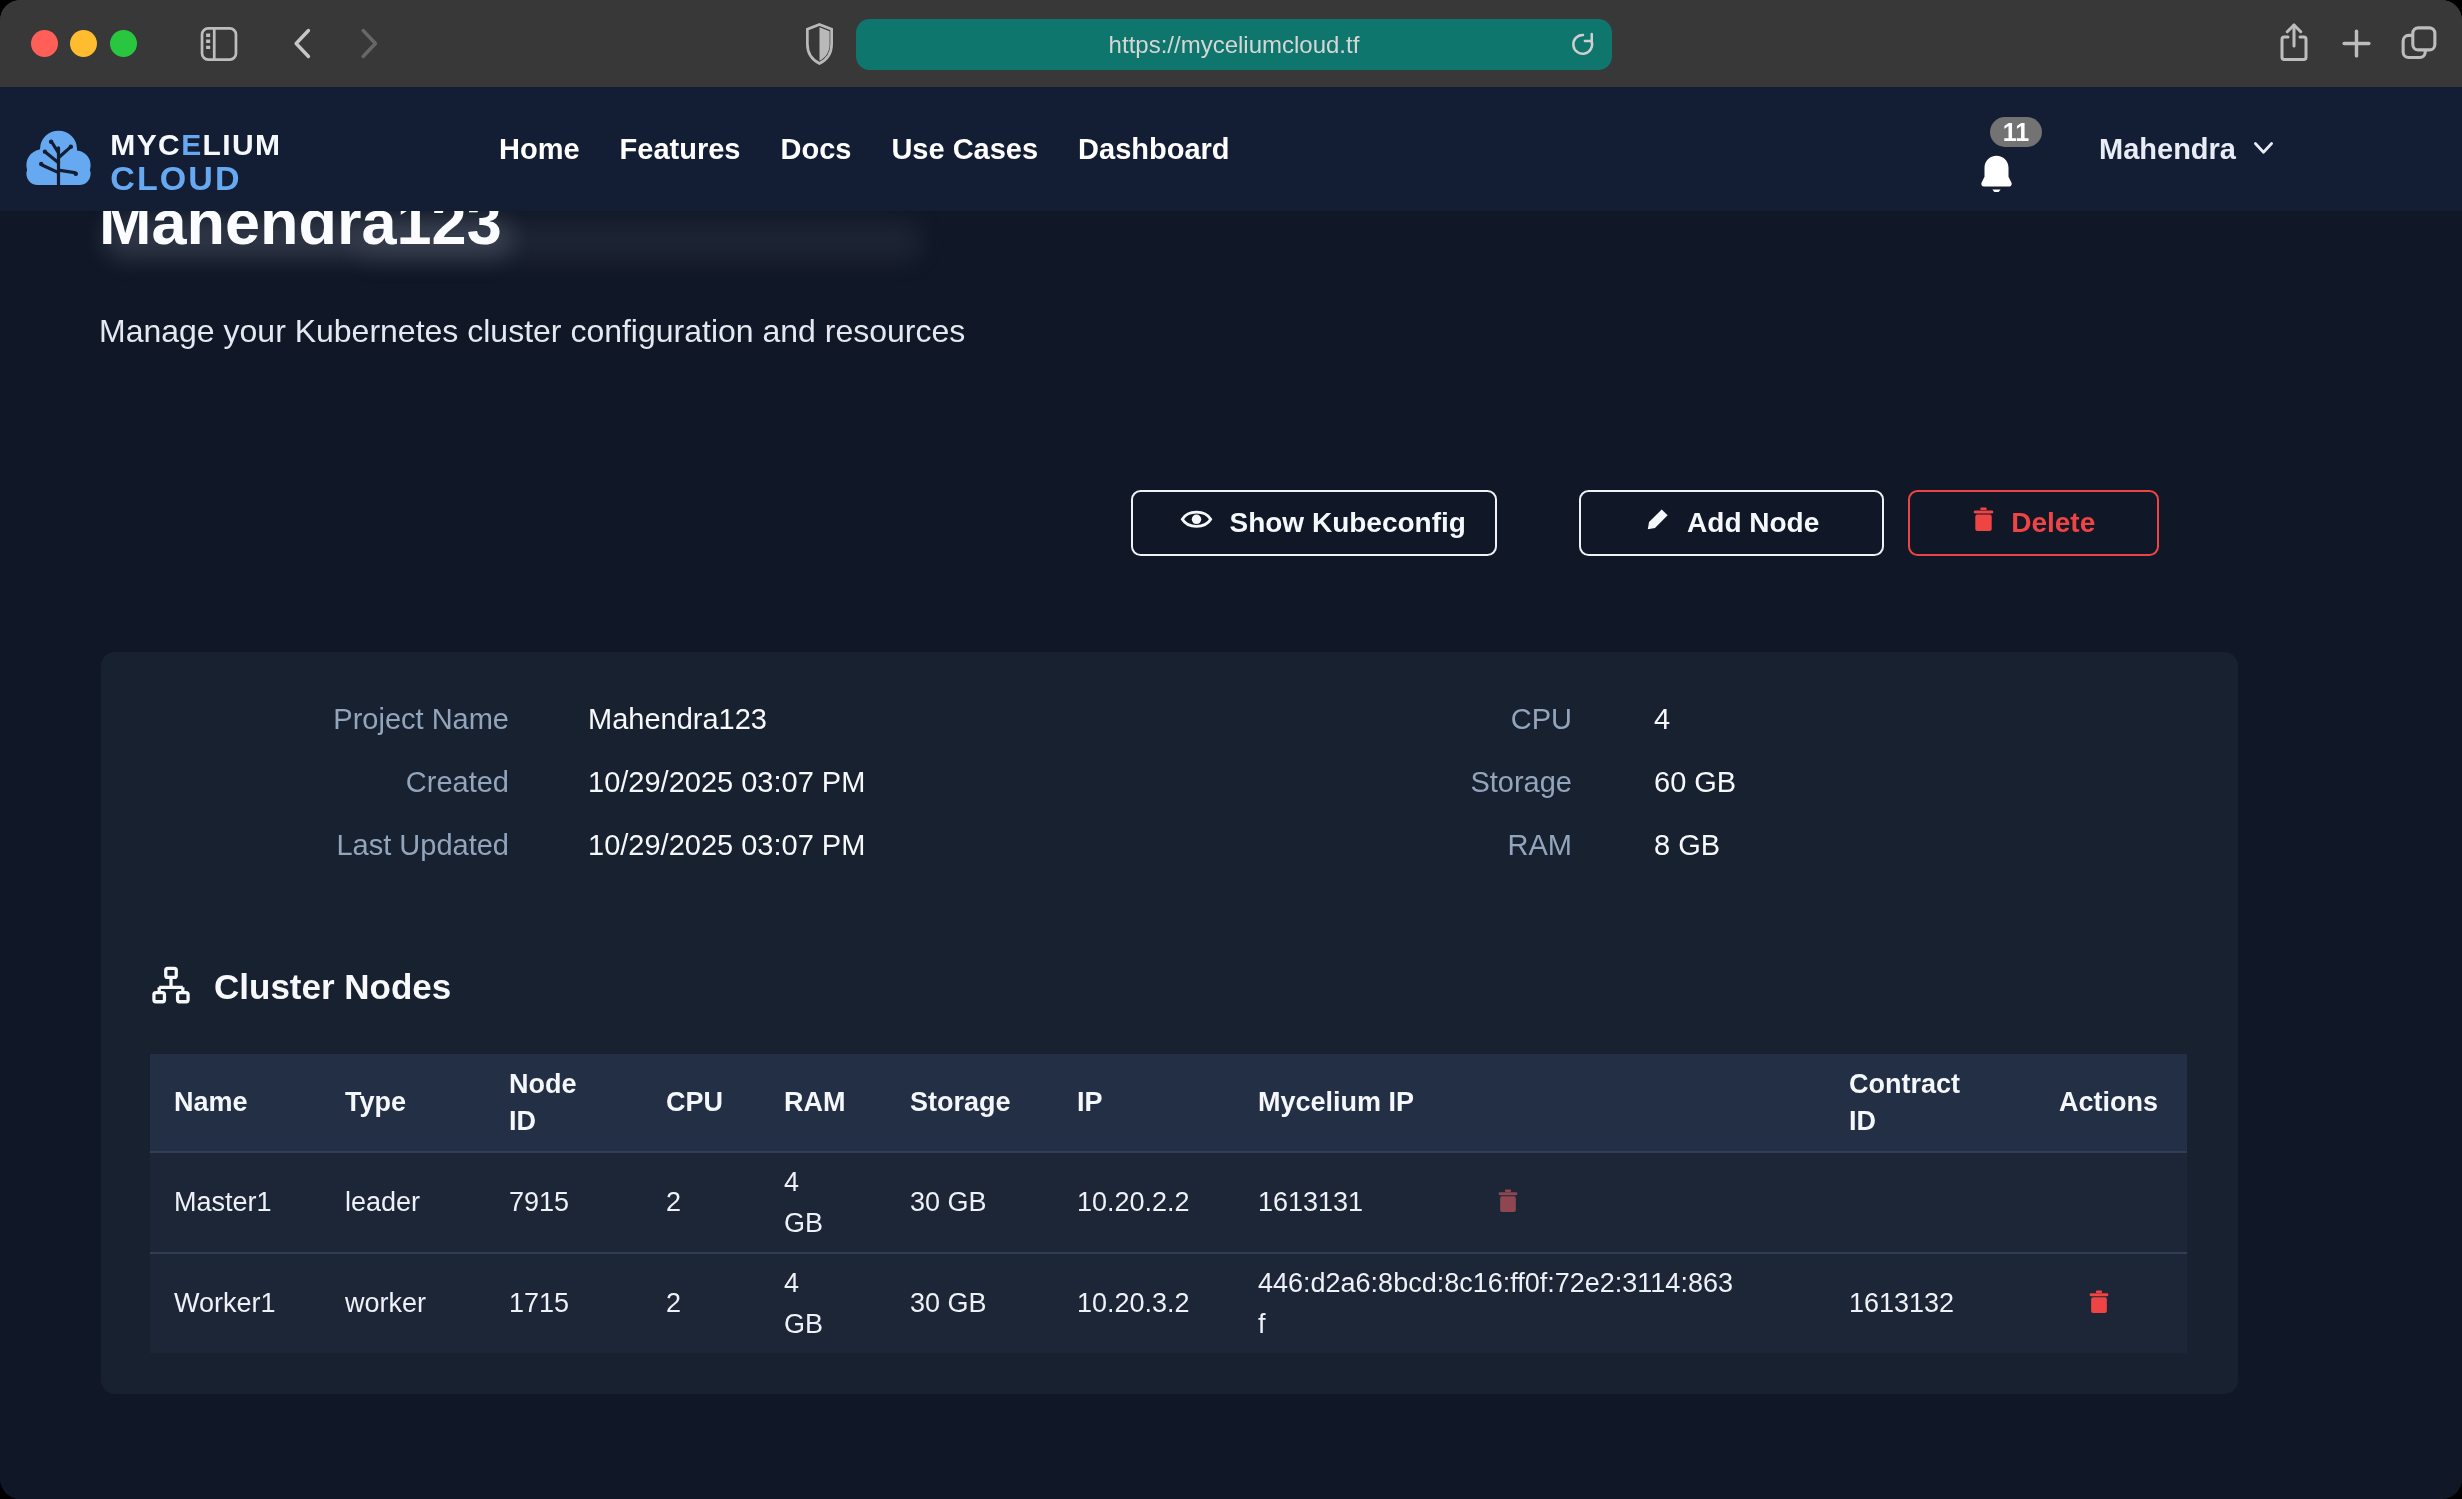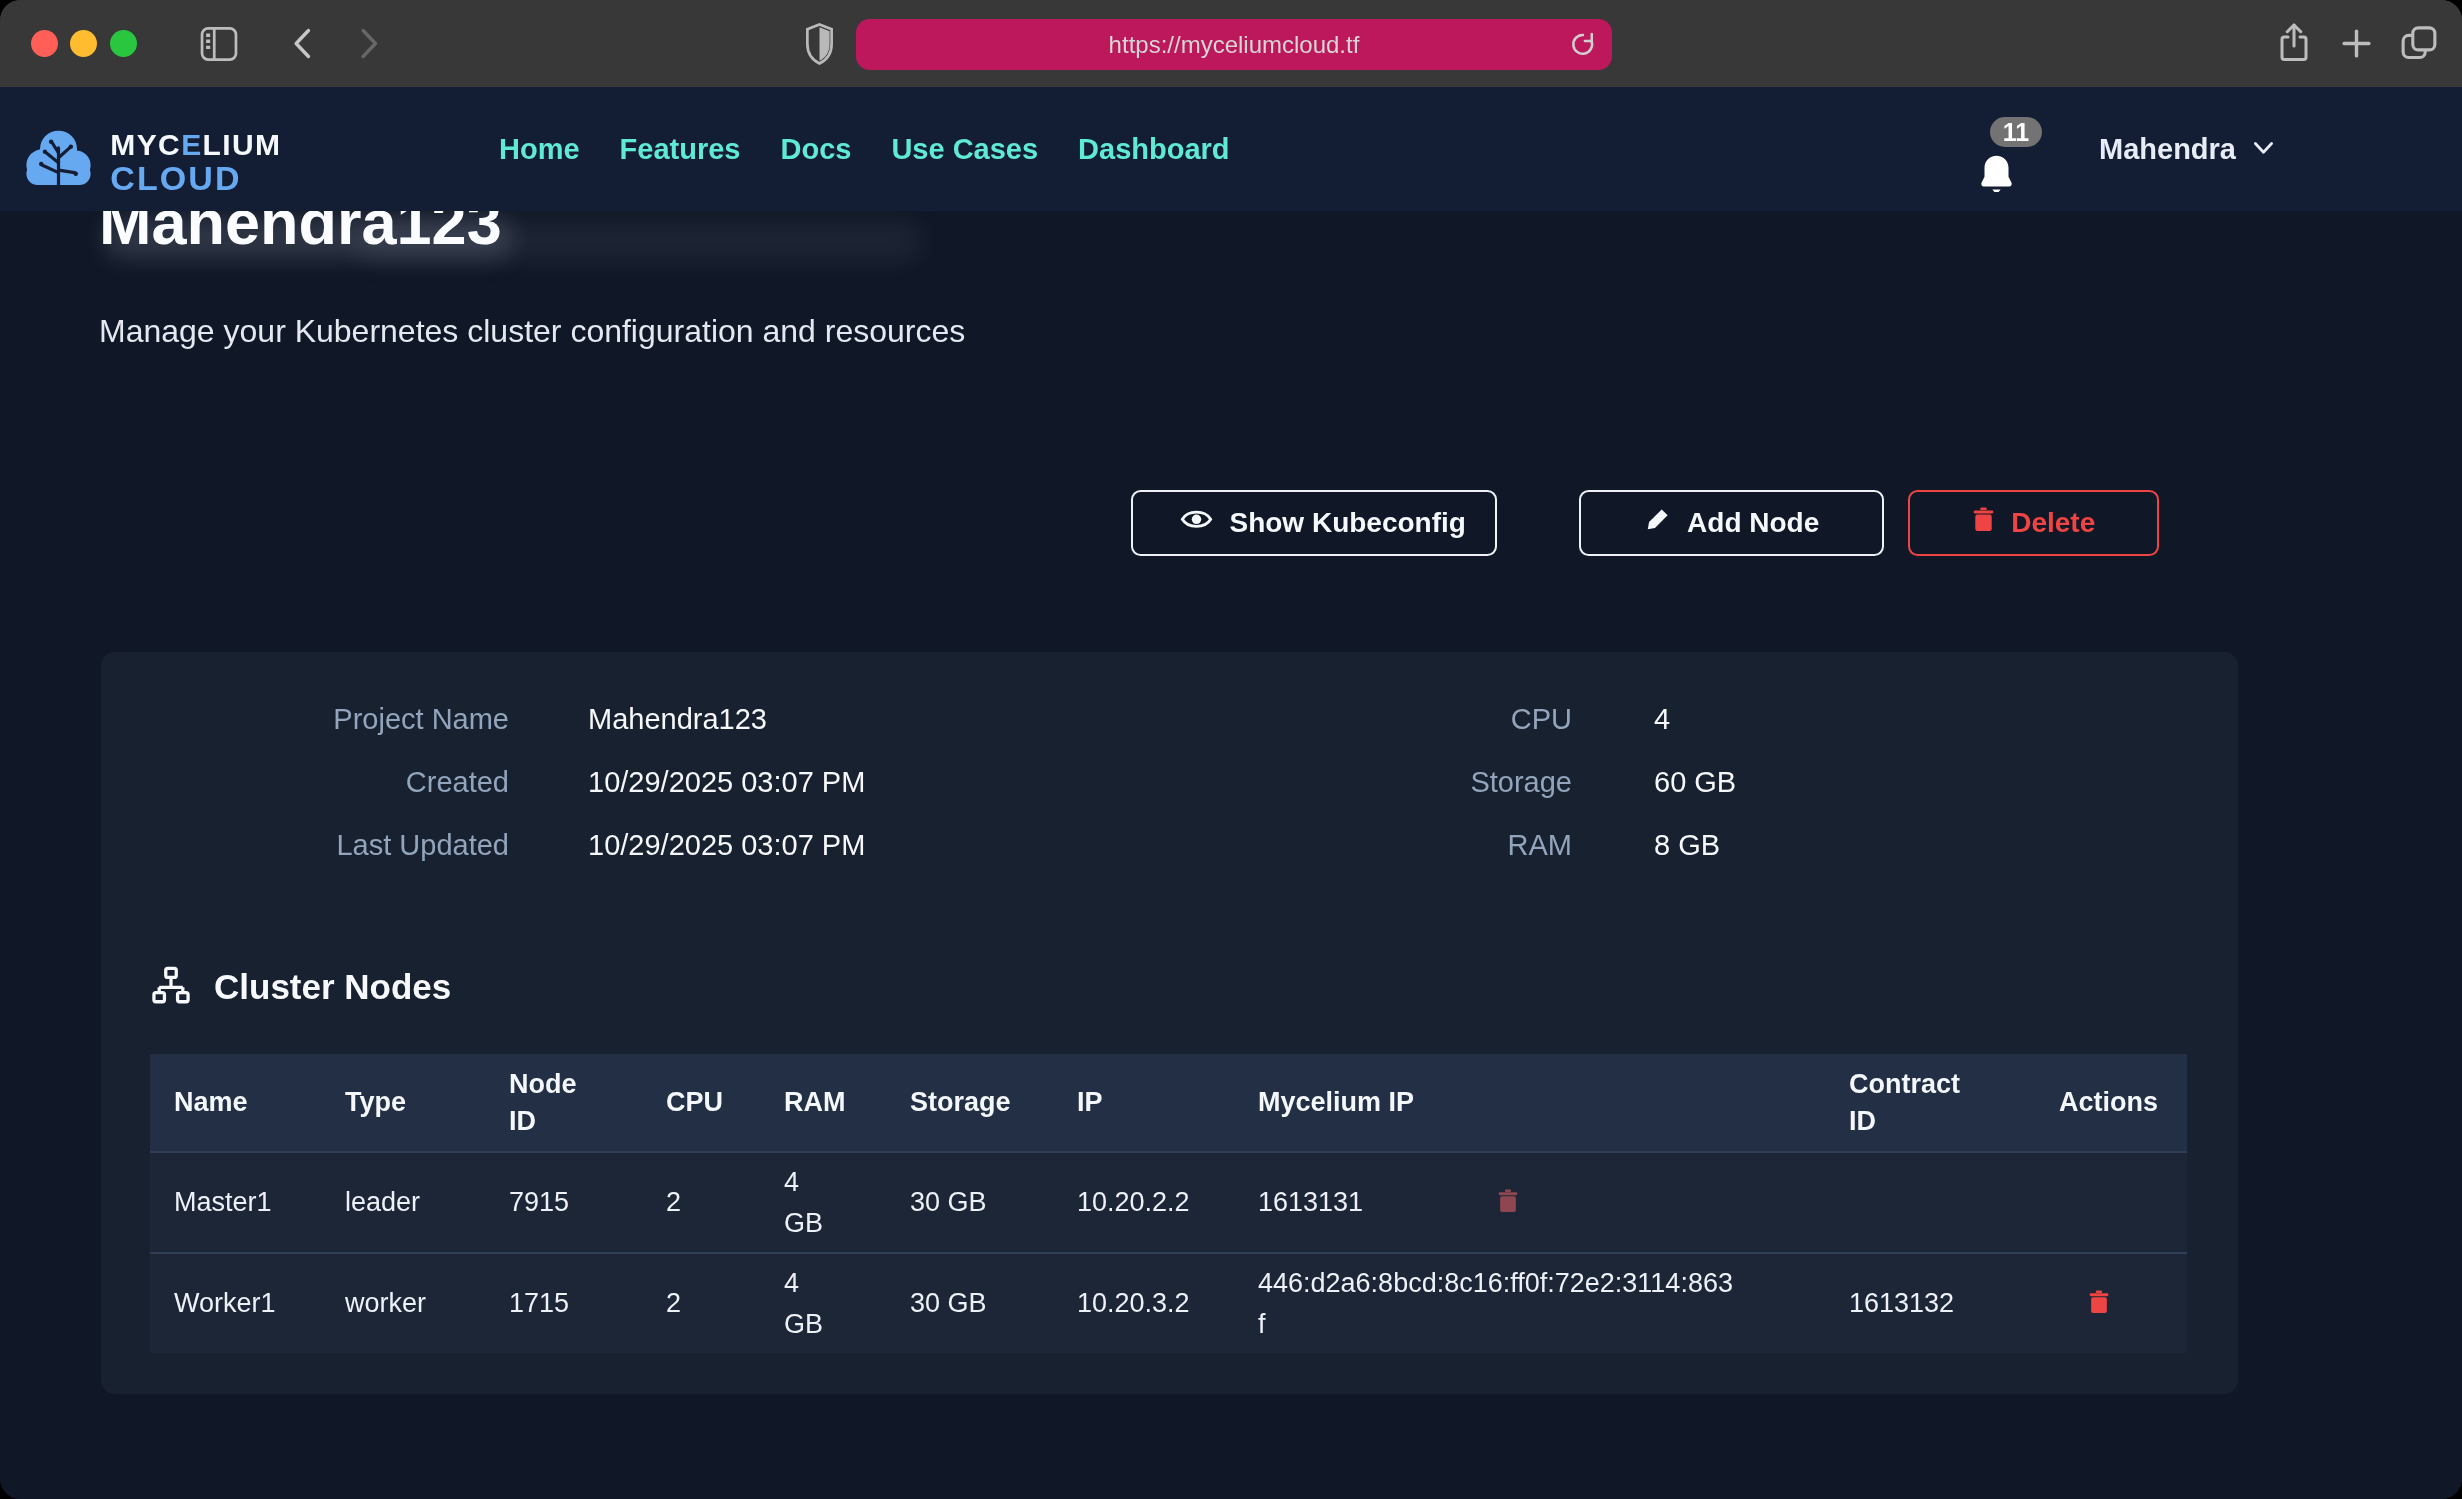--- a/index.html
+++ b/index.html
@@ -5,35 +5,35 @@
   * { margin:0; padding:0; box-sizing:border-box; }
   html,body { width:2462px; height:1499px; background:#000; font-family:"Liberation Sans","DejaVu Sans",sans-serif; }
   .window { position:absolute; inset:0; border-radius:20.5px; overflow:hidden; background:#101726; box-shadow:inset 0 1.4px 0 rgba(255,255,255,.18); }
 
   
   .chrome { position:absolute; top:0; left:0; width:100%; height:87px; background:#383838; }
   .tl { position:absolute; left:31px; top:30px; display:flex; gap:12.3px; }
   .tl span { width:27px; height:27px; border-radius:50%; display:block; }
   .chrome-ic { position:absolute; }
   .chrome-ic svg { display:block; }
-  .urlbar { position:absolute; left:856px; top:19px; width:756px; height:51px; background:#be185d; border-radius:13.7px; display:flex; align-items:center; justify-content:center; }
+  .urlbar { position:absolute; left:856px; top:19px; width:756px; height:51px; background:#0f766e; border-radius:13.7px; display:flex; align-items:center; justify-content:center; }
   .urlbar .url-text { color:#d6d6d6; font-size:24px; }
   .reload { position:absolute; right:13.7px; top:10.3px; }
 
   
   .page { position:absolute; top:87px; left:0; right:0; bottom:0; background:#101726; }
 
   .navbar { position:absolute; top:0; left:0; right:0; height:124px; background:#131d33; z-index:5; }
   .logo { position:absolute; left:19px; top:41px; display:flex; gap:12.3px; align-items:center; }
   .logo-text { line-height:1; }
   .logo-l1 { color:#f5f8fc; font-size:30px; font-weight:700; letter-spacing:1.4px; }
   .logo-l1 .logo-e { color:#67a9f0; }
   .logo-l2 { color:#67a9f0; font-size:34px; font-weight:700; letter-spacing:2.1px; margin-top:1.4px; }
   .nav-links { position:absolute; left:499px; top:0; height:124px; display:flex; align-items:center; gap:40px; }
-  .nav-link { color:#5eead4; font-size:29px; font-weight:600; cursor:pointer; }
+  .nav-link { color:#ffffff; font-size:29px; font-weight:600; cursor:pointer; }
   .bell-wrap { position:absolute; left:1968px; top:0; width:82px; height:124px; }
   .bell { position:absolute; left:5.5px; top:64px; }
   .badge { position:absolute; left:22px; top:30px; min-width:52px; height:30px; background:#737373; border-radius:22px; color:#fff; font-size:25px; font-weight:700; display:flex; align-items:center; justify-content:center; z-index:2; padding:0 11px; }
   .user-menu { position:absolute; left:2099px; top:0; height:124px; display:flex; align-items:center; gap:16.4px; }
   .user-name { color:#e8edf5; font-size:29px; font-weight:600; }
 
   .content { position:absolute; inset:0; z-index:1; }
   .smudge  { position:absolute; left:103px; top:130px; width:410px; height:42px; background:rgba(165,175,190,.20); filter:blur(11px); border-radius:27px; }
   .smudge2 { position:absolute; left:355px; top:134px; width:567px; height:40px; background:rgba(150,160,178,.10); filter:blur(12.3px); border-radius:27px; }
   .page-title { position:absolute; left:99px; top:103px; font-size:63px; line-height:65px; font-weight:700; color:#fafcff; }

